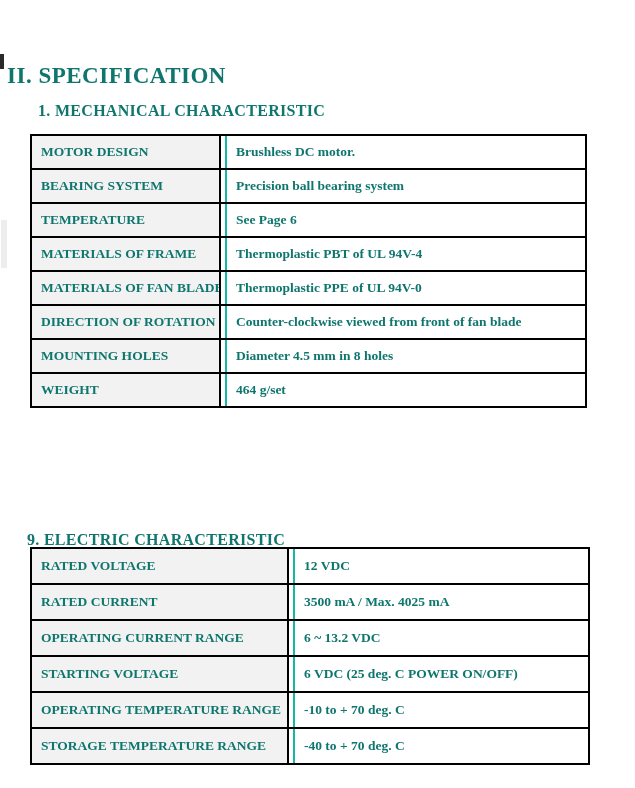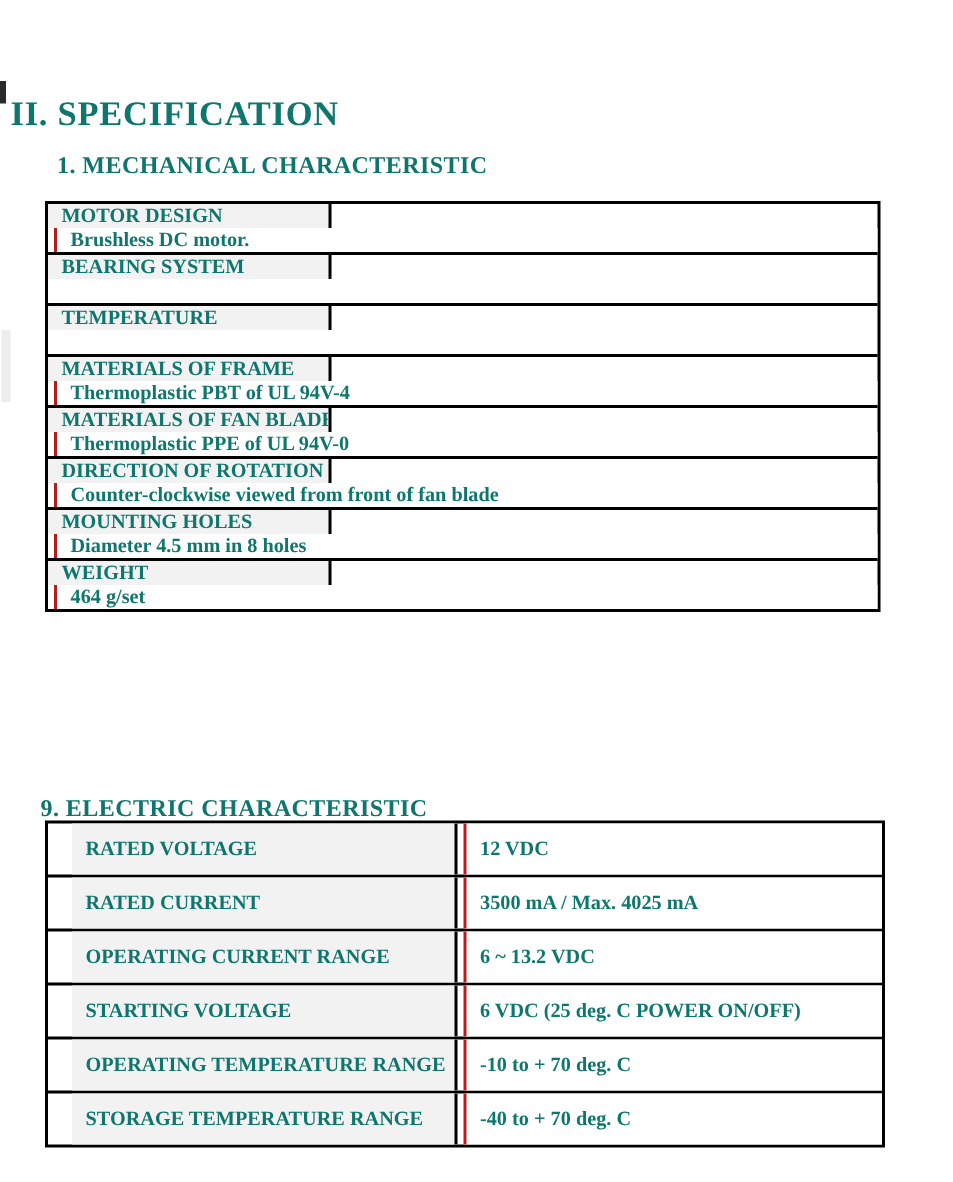--- a/index.html
+++ b/index.html
@@ -38,43 +38,43 @@
     position: absolute;
     left: 30px;
     border: 2px solid #000000;
     background: #ffffff;
   }
   #table-mechanical { top: 92px;  width: 553px; }
   #table-electric   { top: 505px; width: 556px; }
 
   .spec-row { display: flex; }
   .spec-row + .spec-row { border-top: 2px solid #000000; }
-  #table-mechanical .spec-row { height: 32px; flex-direction: column; }
-  #table-electric   .spec-row { height: 34px; padding-left: 16px; }
+  #table-mechanical .spec-row { height: 32px; }
+  #table-electric   .spec-row { height: 34px; }
 
   .cell {
     display: flex;
     align-items: center;
     font-size: 13.5px;
     font-weight: bold;
     white-space: nowrap;
     overflow: hidden;
     box-sizing: border-box;
   }
   .cell-label {
     background: #f2f2f2;
     border-right: 2px solid #000000;
     padding-left: 9px;
     flex: 0 0 auto;
   }
   #table-mechanical .cell-label { width: 189px; }
   #table-electric   .cell-label { width: 257px; }
   .cell-value {
     flex: 1 1 auto;
-    border-left: 2px solid #b91c1c;
+    border-left: 2px solid #14b8a6;
     margin-left: 4px;       
     padding-left: 9px;
     background: #ffffff;
   }
 
   
   .artifact-dark {
     position: absolute;
     left: 0; top: 12px;
     width: 4px; height: 15px;
@@ -99,23 +99,25 @@
 
   <h2 class="section-heading" id="heading-1">1. MECHANICAL CHARACTERISTIC</h2>
 
   <div class="spec-table" id="table-mechanical">
     <div class="spec-row">
       <div class="cell cell-label">MOTOR DESIGN</div>
       <div class="cell cell-value">Brushless DC motor.</div>
     </div>
     <div class="spec-row">
       <div class="cell cell-label">BEARING SYSTEM</div>
+      <div class="cell cell-value">Precision ball bearing system</div>
     </div>
     <div class="spec-row">
       <div class="cell cell-label">TEMPERATURE</div>
+      <div class="cell cell-value">See Page 6</div>
     </div>
     <div class="spec-row">
       <div class="cell cell-label">MATERIALS OF FRAME</div>
       <div class="cell cell-value">Thermoplastic PBT of UL 94V-4</div>
     </div>
     <div class="spec-row">
       <div class="cell cell-label">MATERIALS OF FAN BLADE</div>
       <div class="cell cell-value">Thermoplastic PPE of UL 94V-0</div>
     </div>
     <div class="spec-row">

